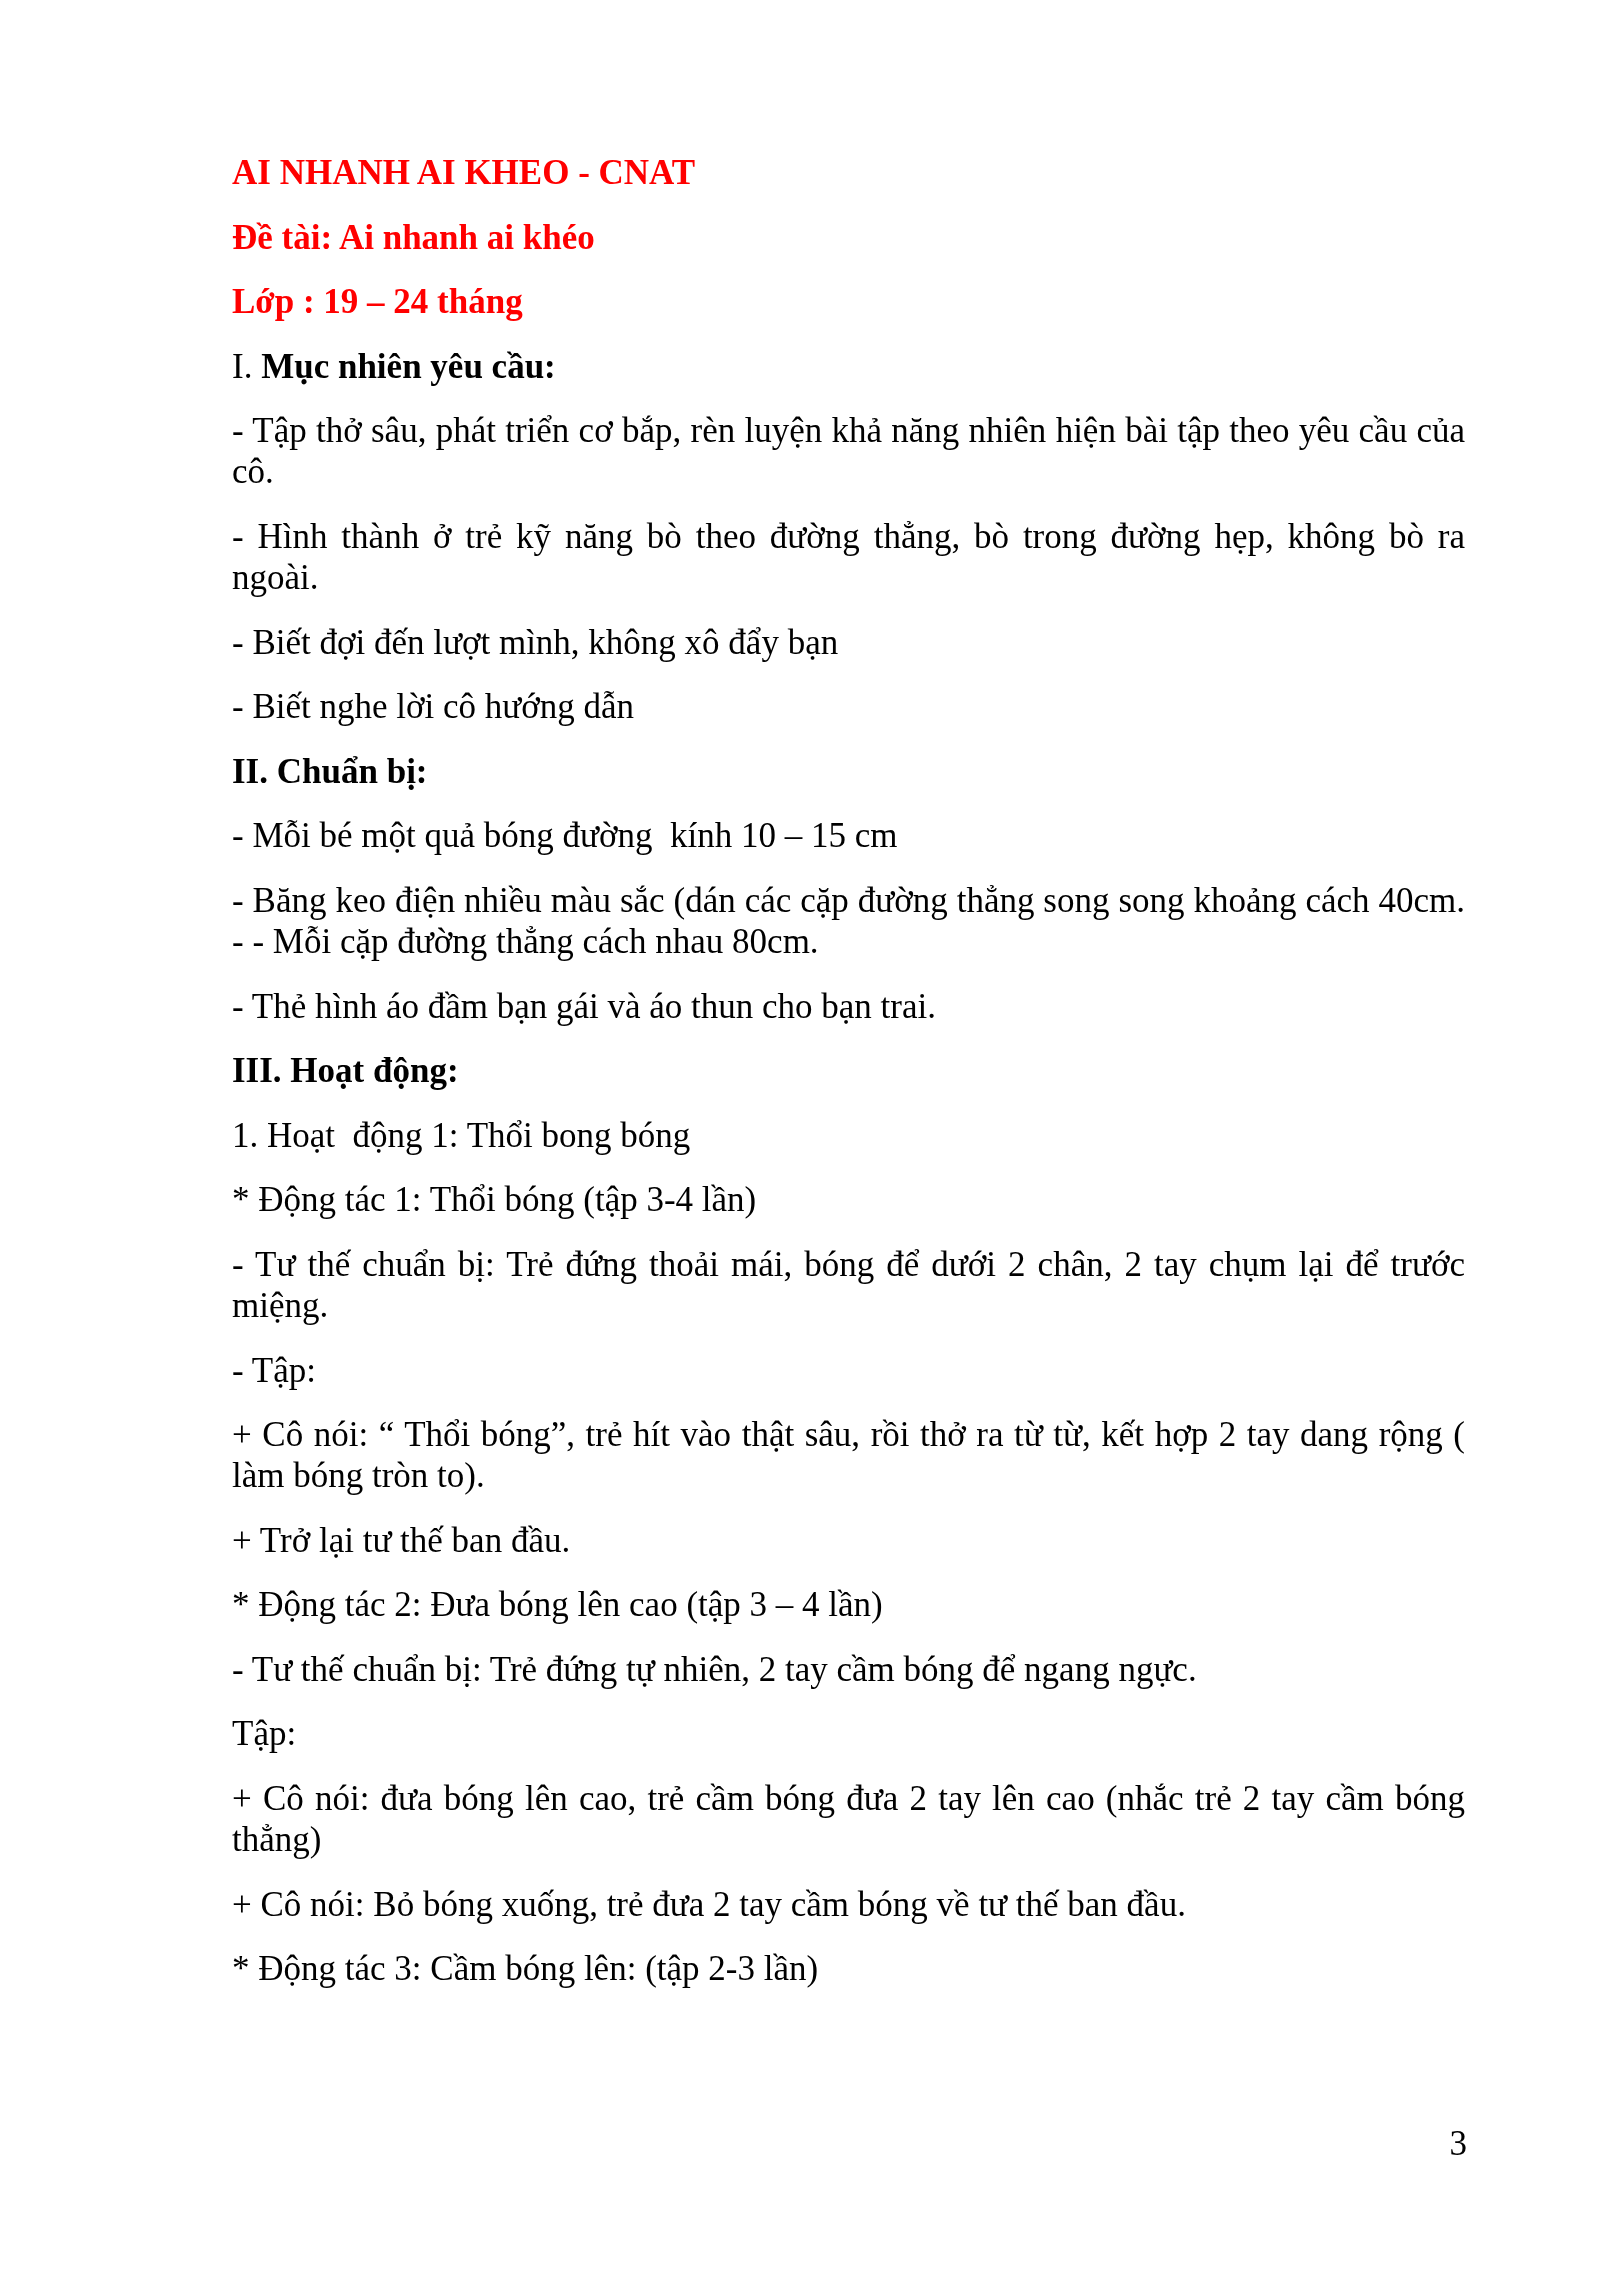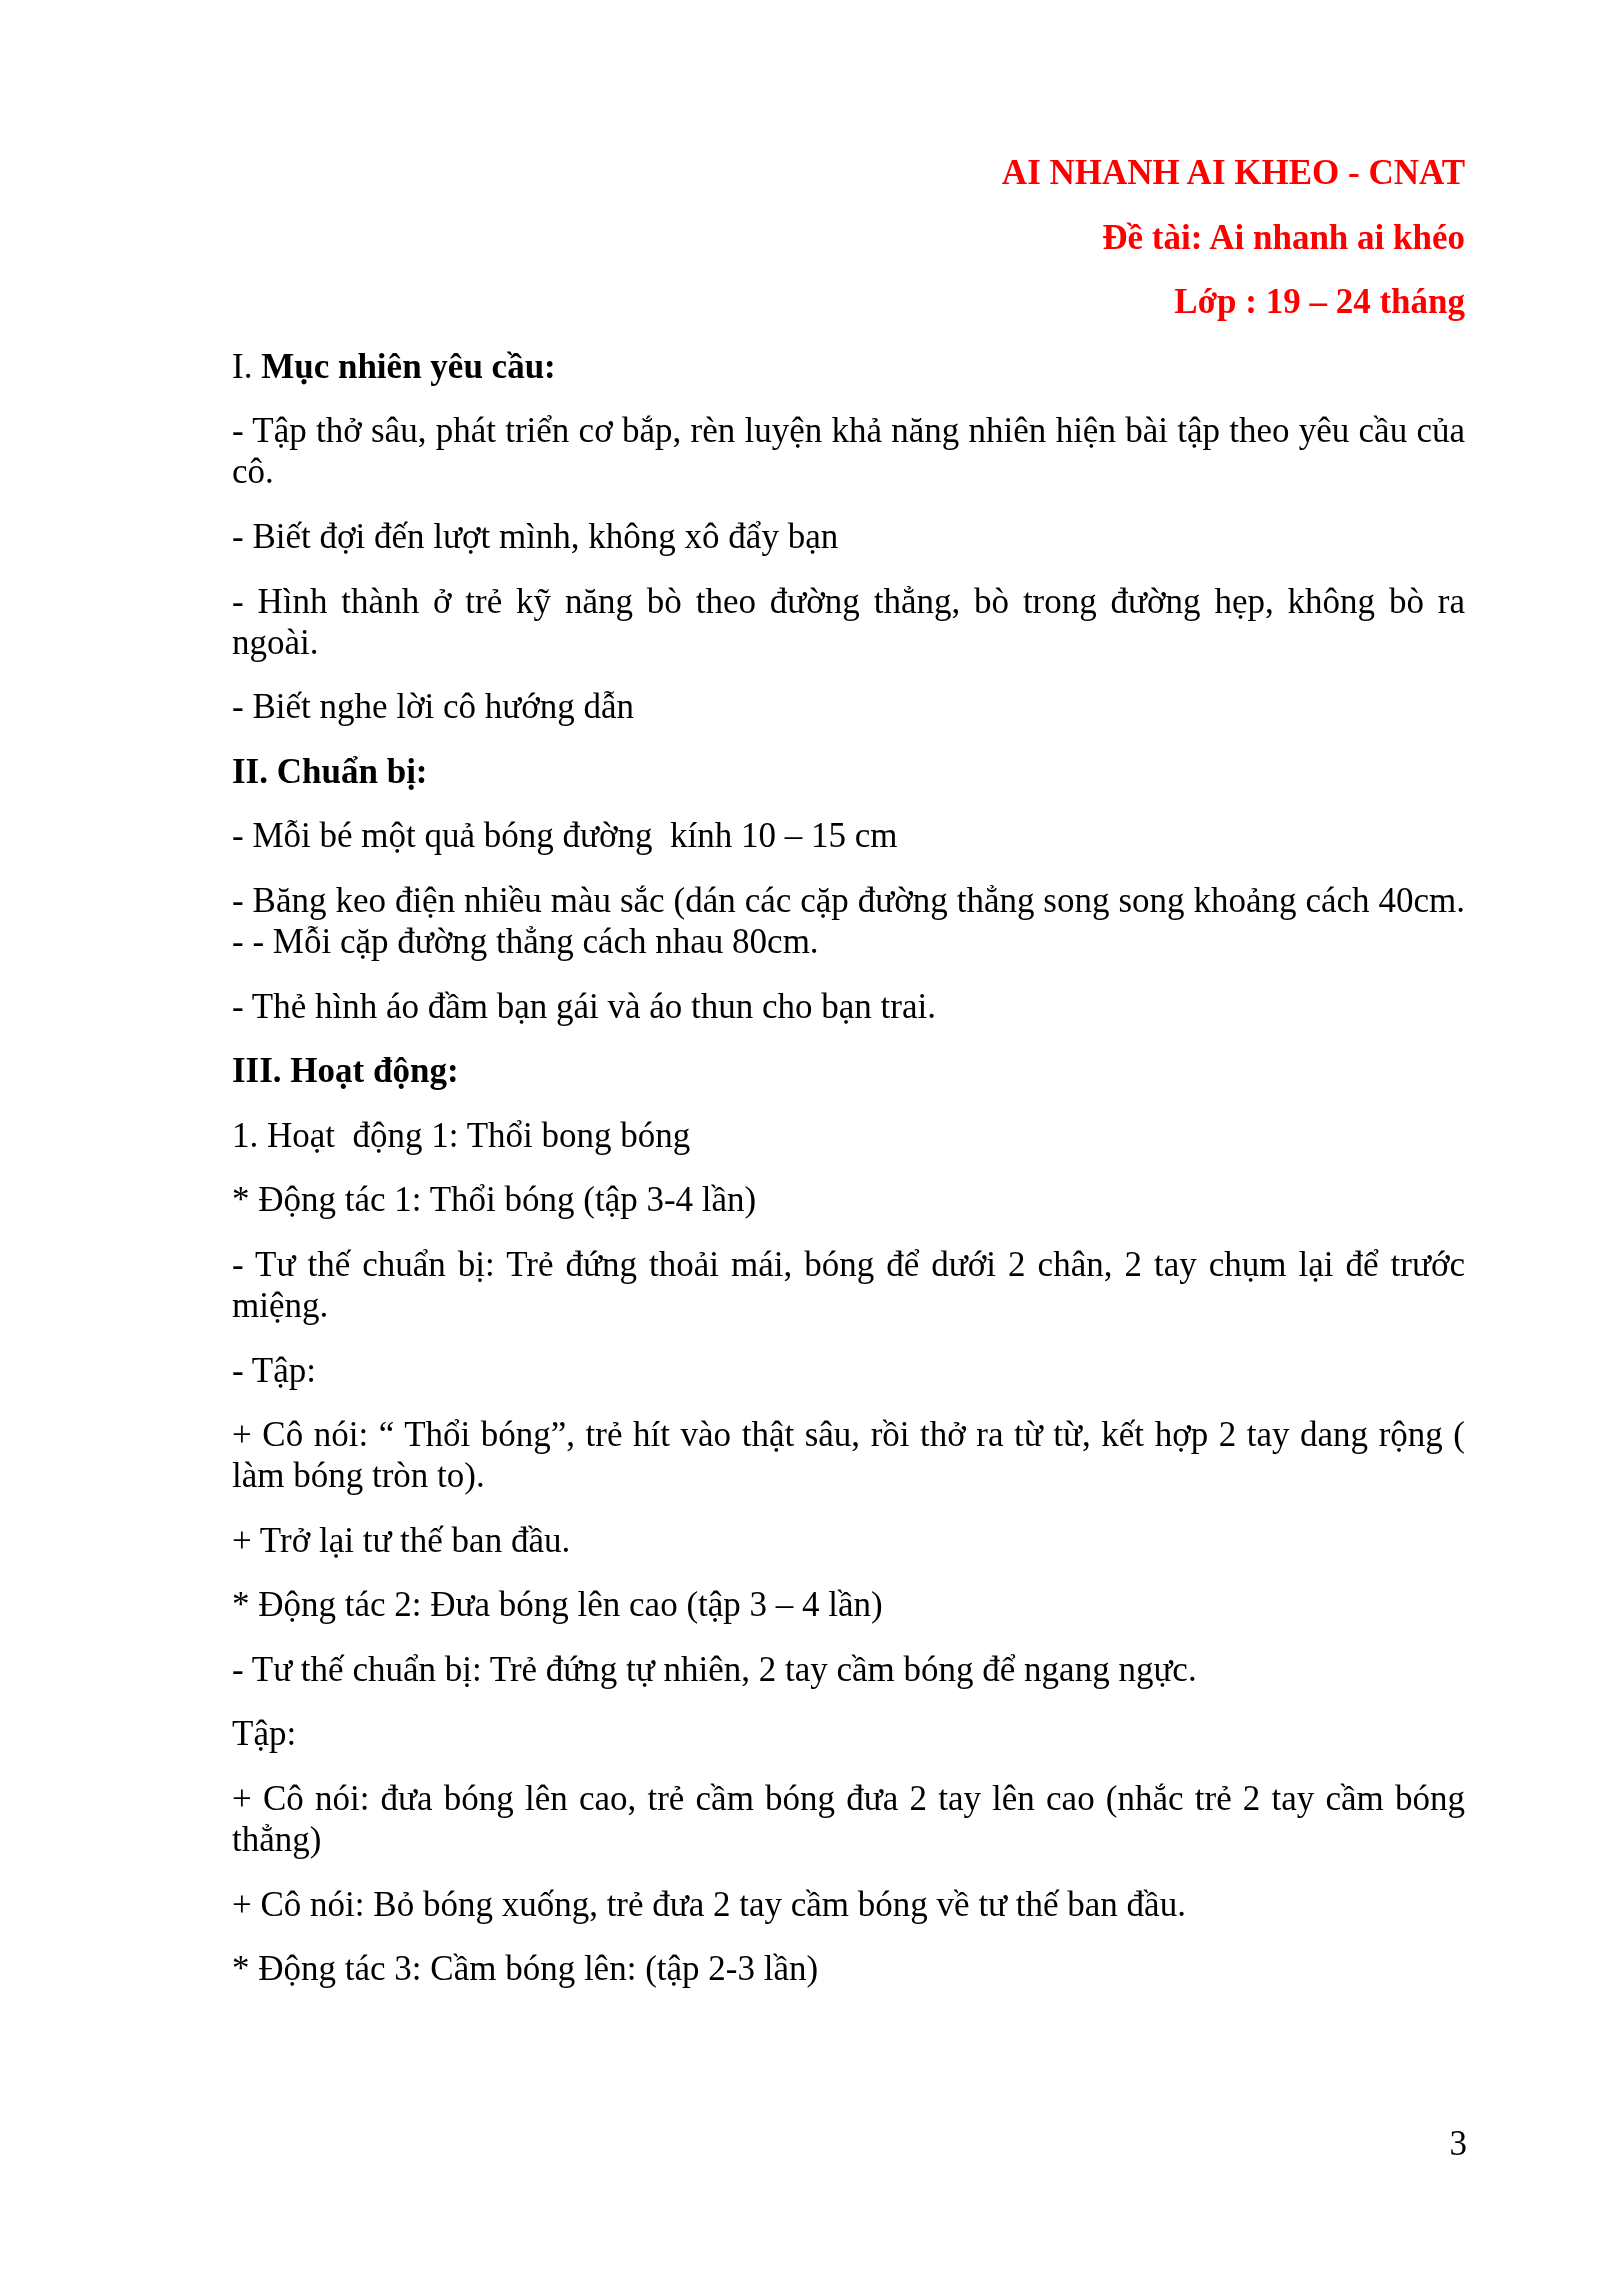--- a/index.html
+++ b/index.html
@@ -21,21 +21,21 @@
     left: 232px;
     top: 152px;
     width: 1233px;
   }
   .para {
     margin: 0 0 23.6px 0;
     font-size: 35px;
     line-height: 41px;
   }
   .title {
-    text-align: right;
+    text-align: left;
     font-weight: bold;
   }
   .heading {
     font-weight: bold;
   }
   .body {
     text-align: justify;
   }
   .page-number {
     position: absolute;
@@ -49,22 +49,22 @@
 </head>
 <body>
 
 <div class="page">
   <div class="content">
       <p class="para title" style="color: rgb(255, 0, 0);">AI NHANH AI KHEO - CNAT</p>
       <p class="para title" style="color: rgb(255, 0, 0);">Đề tài: Ai nhanh ai khéo</p>
       <p class="para title" style="color: rgb(255, 0, 0);">Lớp : 19 – 24 tháng</p>
       <p class="para heading"><span style="font-weight: normal;">I.</span><span style="font-weight: bold;"> Mục nhiên yêu cầu:</span></p>
       <p class="para body">- Tập thở sâu, phát triển cơ bắp, rèn luyện khả năng nhiên hiện bài tập theo yêu cầu của cô.</p>
+      <p class="para body">- Hình thành ở trẻ kỹ năng bò theo đường thẳng, bò trong đường hẹp, không bò ra ngoài.</p>
       <p class="para body">- Biết đợi đến lượt mình, không xô đẩy bạn</p>
-      <p class="para body">- Hình thành ở trẻ kỹ năng bò theo đường thẳng, bò trong đường hẹp, không bò ra ngoài.</p>
       <p class="para body">- Biết nghe lời cô hướng dẫn</p>
       <p class="para heading">II. Chuẩn bị:</p>
       <p class="para body">- Mỗi bé một quả bóng đường &nbsp;kính 10 – 15 cm</p>
       <p class="para body">- Băng keo điện nhiều màu sắc (dán các cặp đường thẳng song song khoảng cách 40cm. - - Mỗi cặp đường thẳng cách nhau 80cm.</p>
       <p class="para body">- Thẻ hình áo đầm bạn gái và áo thun cho bạn trai.</p>
       <p class="para heading">III. Hoạt động:</p>
       <p class="para body">1. Hoạt &nbsp;động 1: Thổi bong bóng</p>
       <p class="para body">* Động tác 1: Thổi bóng (tập 3-4 lần)</p>
       <p class="para body">- Tư thế chuẩn bị: Trẻ đứng thoải mái, bóng để dưới 2 chân, 2 tay chụm lại để trước miệng.</p>
       <p class="para body">- Tập:</p>

